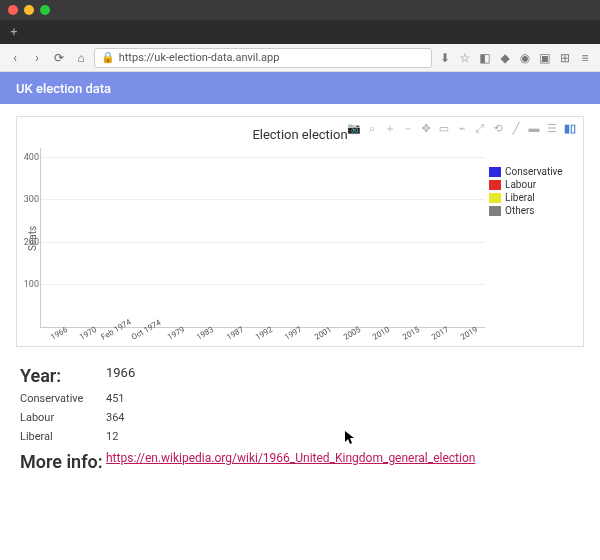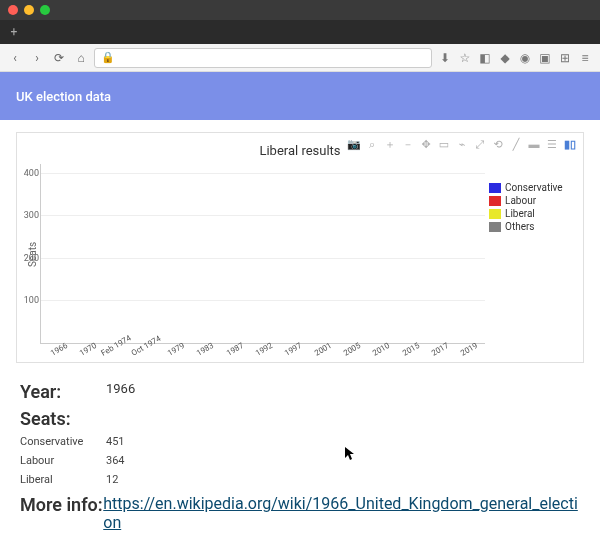--- a/index.html
+++ b/index.html
@@ -68,21 +68,21 @@
     padding:0 6px;
     font-size:11px;
     color:#555;
     gap:4px;
   }
   .lock { color:#5a9e5a; }
   .right-ics { display:flex; gap:2px; }
   .right-ics .ic { color:#777; }
   
   .app-header {
-    height:48px;
+    height:32px;
     background:#7b8fe8;
     color:#fff;
     display:flex;
     align-items:center;
     padding:0 16px;
     font-size:13px;
     font-weight:500;
   }
   
   .content {
@@ -180,21 +180,21 @@
   .details {
     margin-top:10px;
     padding:2px 4px;
   }
   .details-row { display:flex; margin:6px 0; }
   .details-label { width:86px; font-size:12px; }
   .details-label.strong { font-weight:600; font-size:18px; }
   .details-val { font-size:12px; }
   .details-val.big { font-size:13px; }
   .details-sub { font-size:11px; color:#444; }
-  .details a { color:#0c4a6e; text-decoration:underline; font-size:16px; word-break:break-all; }
+  .details a { color:#be185d; text-decoration:underline; font-size:12px; word-break:break-all; }
   .cursor {
     position:absolute;
     width:10px;height:14px;
     pointer-events:none;
   }
 </style>
 </head>
 <body>
 
 <div class="titlebar">
@@ -209,20 +209,21 @@
   <div class="newtab">+</div>
 </div>
 
 <div class="urlbar">
   <div class="ic">‹</div>
   <div class="ic">›</div>
   <div class="ic">⟳</div>
   <div class="ic">⌂</div>
   <div class="urlbox">
     <span class="lock">🔒</span>
+    <span>https://uk-election-data.anvil.app</span>
   </div>
   <div class="right-ics">
     <div class="ic">⬇</div>
     <div class="ic">☆</div>
     <div class="ic">◧</div>
     <div class="ic">◆</div>
     <div class="ic">◉</div>
     <div class="ic">▣</div>
     <div class="ic">⊞</div>
     <div class="ic">≡</div>
@@ -245,21 +246,21 @@
       <div class="mb">▭</div>
       <div class="mb">⌁</div>
       <div class="mb">⤢</div>
       <div class="mb">⟲</div>
       <div class="mb">╱</div>
       <div class="mb">▬</div>
       <div class="mb">☰</div>
       <div class="mb logo">▮▯</div>
     </div>
 
-    <div class="chart-title">Liberal results</div>
+    <div class="chart-title">Election election</div>
 
     <div class="plot-wrap">
       <div class="yaxis-label">Seats</div>
       <div class="plot" id="plot">
           <div class="grid-line" style="top: 76.1905%;"></div>
           <div class="ytick" style="top: 76.1905%;">100</div>
           <div class="grid-line" style="top: 52.381%;"></div>
           <div class="ytick" style="top: 52.381%;">200</div>
           <div class="grid-line" style="top: 28.5714%;"></div>
           <div class="ytick" style="top: 28.5714%;">300</div>
@@ -395,23 +396,20 @@
     <svg class="cursor" style="left:328px;top:314px" viewBox="0 0 10 14">
         <path d="M0 0 L0 11 L3 8 L5 13 L7 12 L5 7 L9 7 Z" fill="#000"></path>
       </svg>
   </div>
 
   <div class="details">
     <div class="details-row">
       <div class="details-label strong">Year:</div>
       <div class="details-val big">1966</div>
     </div>
-    <div class="details-row">
-      <div class="details-label strong">Seats:</div>
-    </div>
     <div id="seat-rows">
         <div class="details-row">
           <div class="details-label details-sub">Conservative</div>
           <div class="details-val details-sub">451</div>
         </div>
         <div class="details-row">
           <div class="details-label details-sub">Labour</div>
           <div class="details-val details-sub">364</div>
         </div>
         <div class="details-row">

